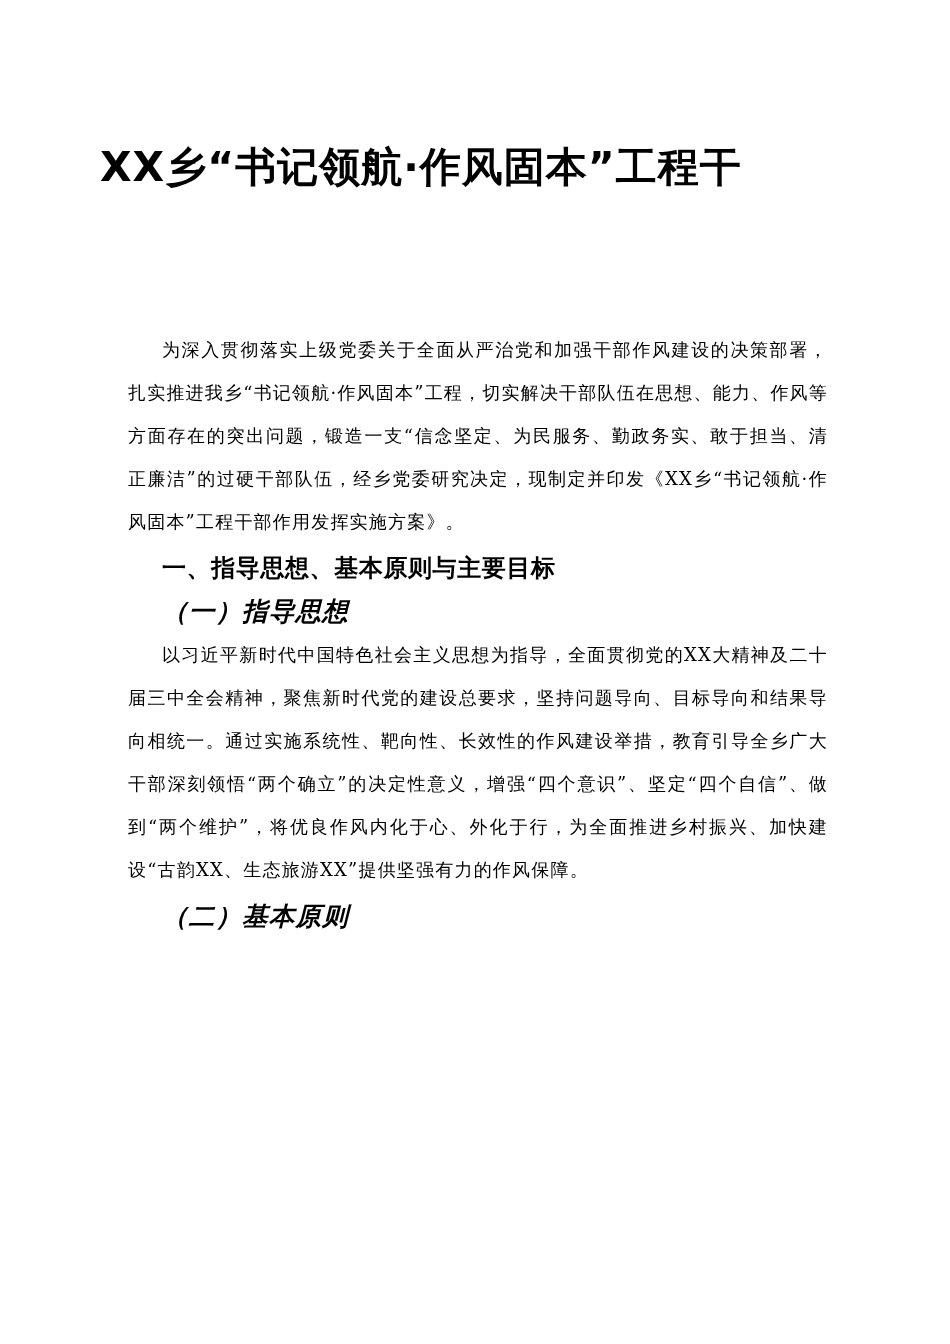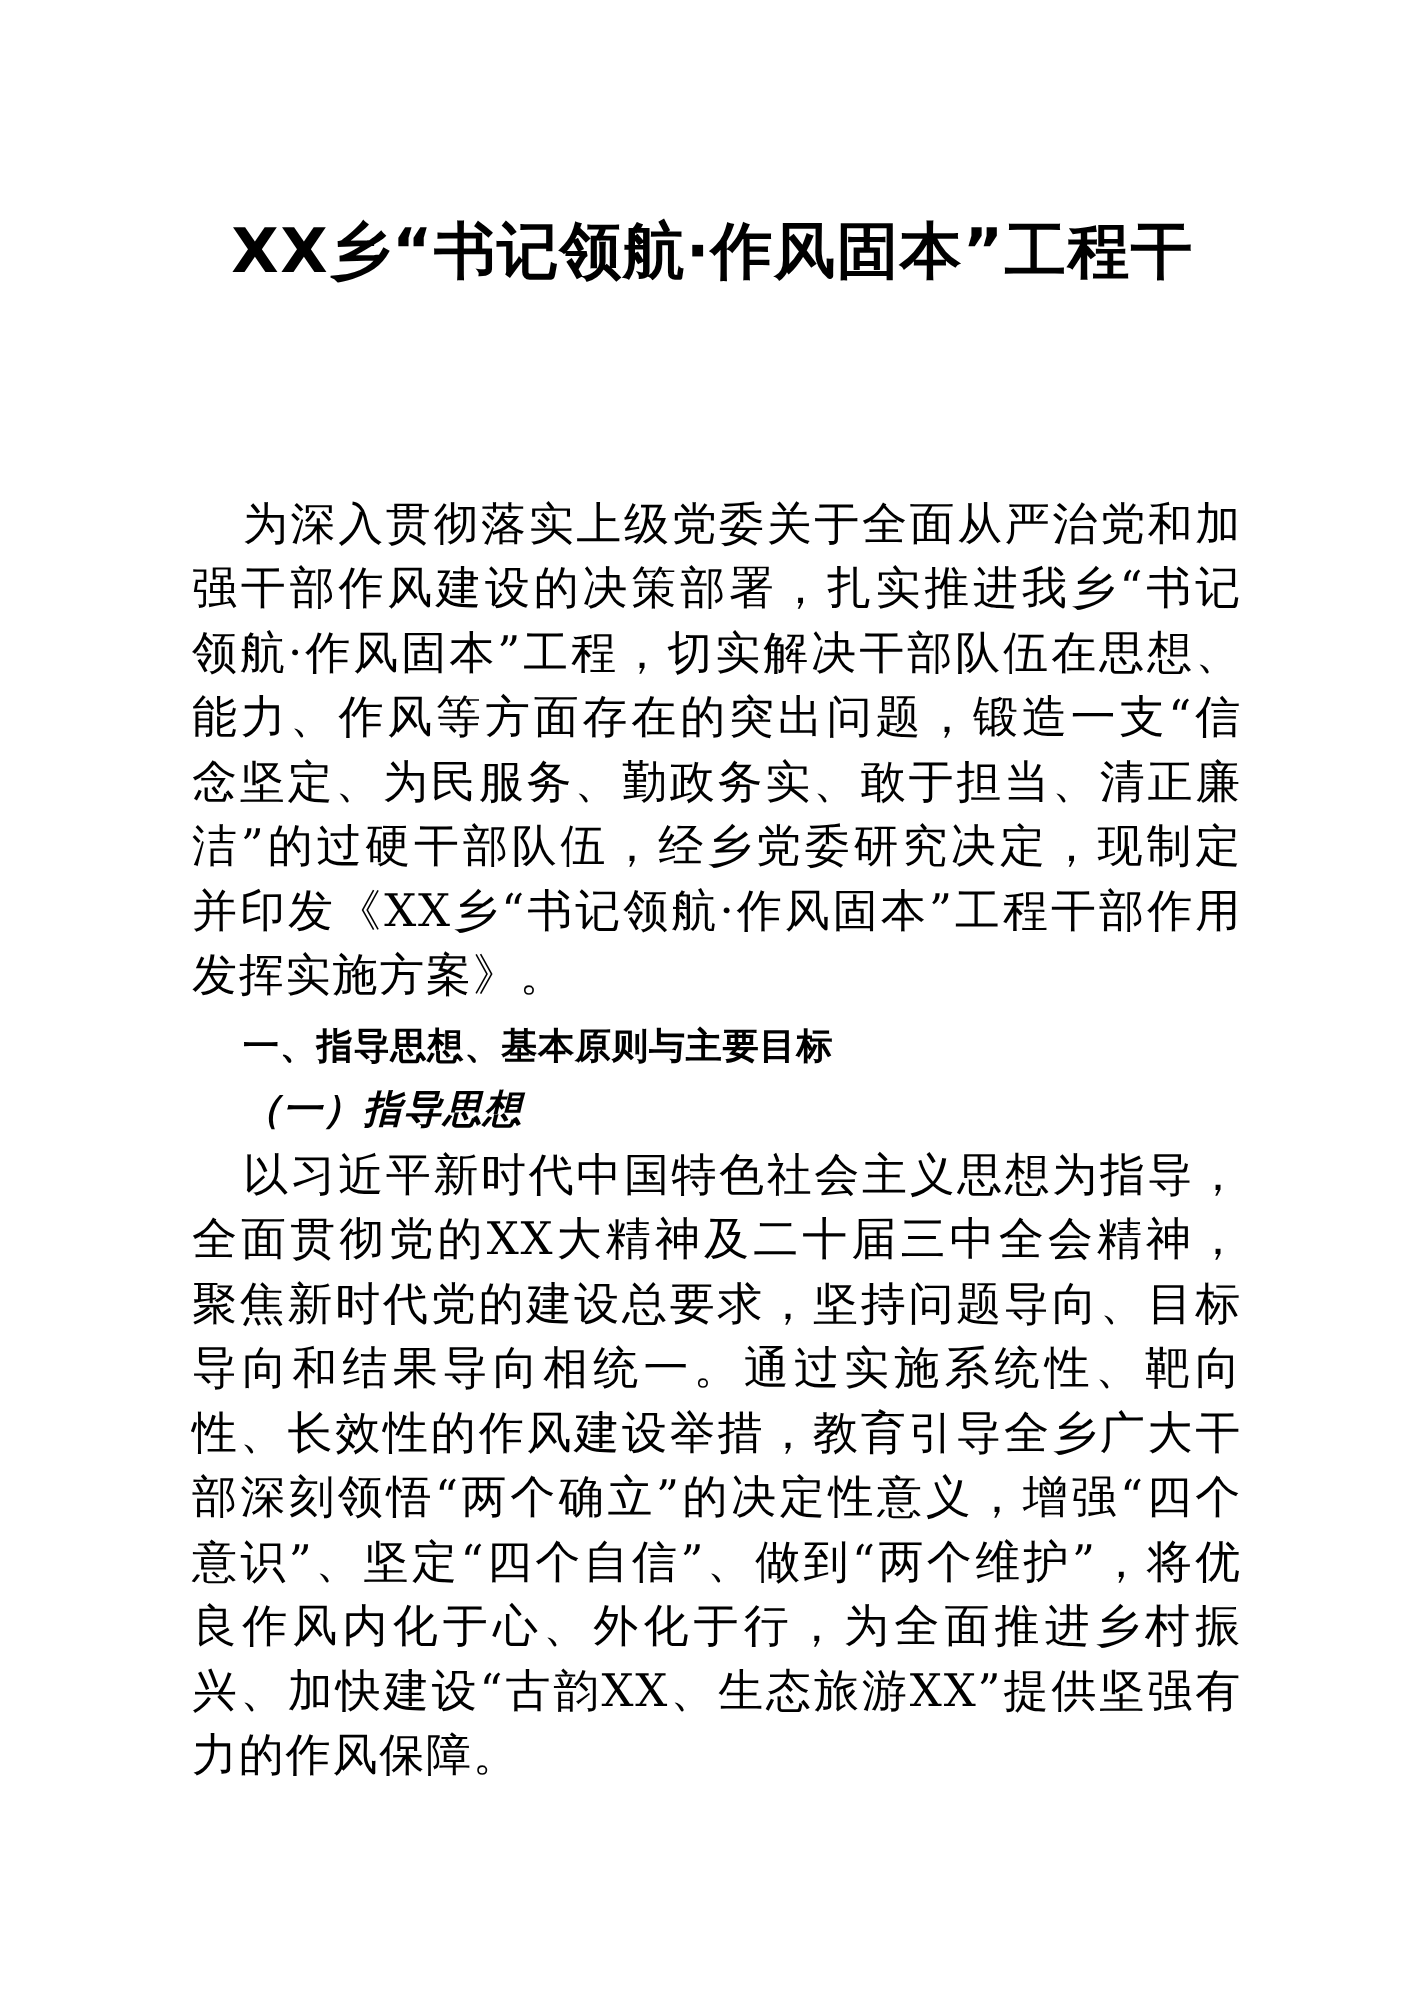--- a/index.html
+++ b/index.html
@@ -21,41 +21,40 @@
       top: 0;
       width: 950px;
       height: 1344px;
       background: #ffffff;
     }
     .title {
       position: absolute;
       left: 100px;
       width: 750px;
       top: 141px;
-      text-align: center;
       font-family: "DejaVu Sans", "Liberation Sans", sans-serif;
       font-weight: bold;
       font-size: 41px;
       line-height: 53px;
       letter-spacing: 1px;
       margin: 0;
     }
     .title .line {
       display: block;
       white-space: nowrap;
     }
     .body {
       position: absolute;
       left: 128px;
       width: 700px;
       top: 328px;
     }
     .para {
       margin: 0;
-      font-size: 30px;
+      font-size: 18px;
       line-height: 43px;
       letter-spacing: 1.2px;
       text-align: justify;
       text-justify: inter-character;
       word-break: break-all;
     }
     .indent {
       text-indent: 34px;
     }
     .heading1 {
@@ -88,15 +87,16 @@
     <span class="line">XX乡“书记领航·作风固本”工程干</span>
   </h1>
 
   <div class="body">
     <p class="para indent">为深入贯彻落实上级党委关于全面从严治党和加强干部作风建设的决策部署，扎实推进我乡“书记领航·作风固本”工程，切实解决干部队伍在思想、能力、作风等方面存在的突出问题，锻造一支“信念坚定、为民服务、勤政务实、敢于担当、清正廉洁”的过硬干部队伍，经乡党委研究决定，现制定并印发《XX乡“书记领航·作风固本”工程干部作用发挥实施方案》。</p>
     <div class="gap-small"></div>
     <h2 class="heading1">一、指导思想、基本原则与主要目标</h2>
     <h3 class="heading2">（一）指导思想</h3>
     <p class="para indent">以习近平新时代中国特色社会主义思想为指导，全面贯彻党的XX大精神及二十届三中全会精神，聚焦新时代党的建设总要求，坚持问题导向、目标导向和结果导向相统一。通过实施系统性、靶向性、长效性的作风建设举措，教育引导全乡广大干部深刻领悟“两个确立”的决定性意义，增强“四个意识”、坚定“四个自信”、做到“两个维护”，将优良作风内化于心、外化于行，为全面推进乡村振兴、加快建设“古韵XX、生态旅游XX”提供坚强有力的作风保障。</p>
     <div class="gap-small"></div>
+    <h3 class="heading2">（二）基本原则</h3>
   </div>
 
 </div>
 
 </body></html>

